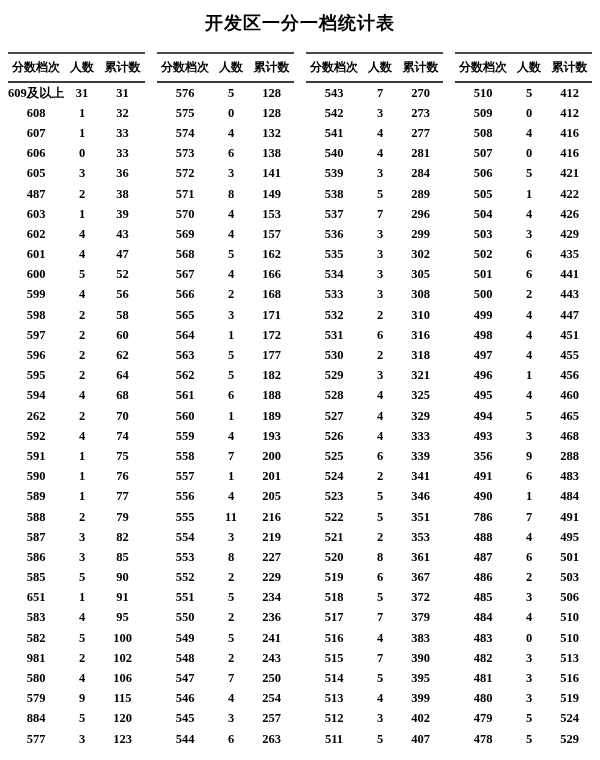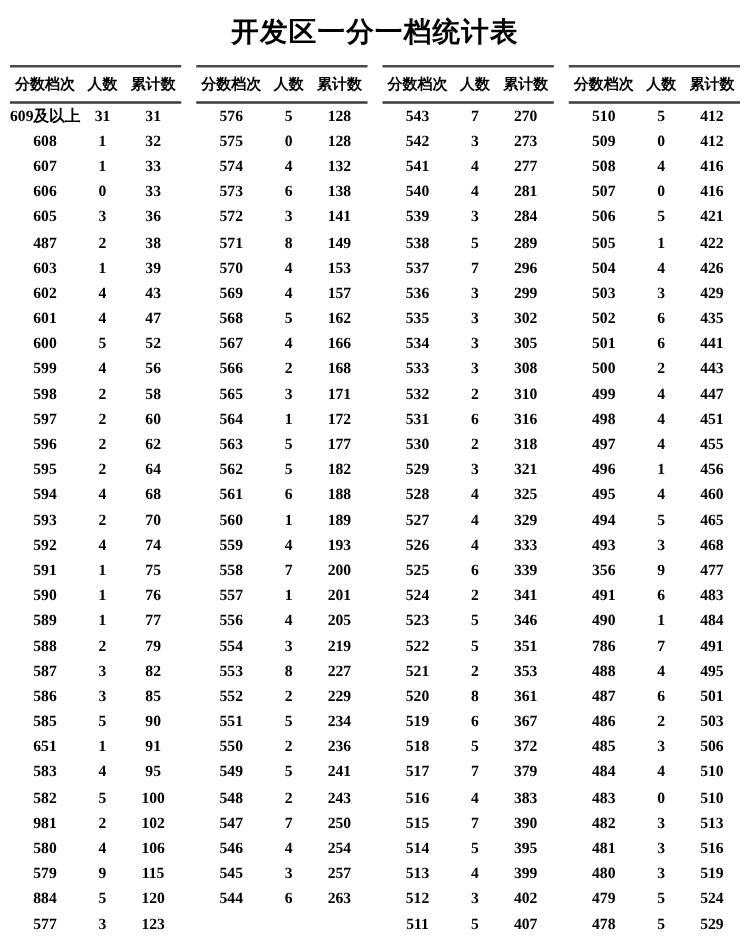--- a/index.html
+++ b/index.html
@@ -12,21 +12,21 @@
     height: 760px;
     overflow: hidden;
     color: #111111;
   }
   .page-title {
     margin: 0;
     padding-top: 11px;
     height: 27px;
     text-align: center;
     font-family: "Liberation Sans", "DejaVu Sans", sans-serif;
-    font-size: 22px;
+    font-size: 18px;
     font-weight: bold;
     letter-spacing: 1px;
     color: #000000;
   }
   .table-wrap {
     display: flex;
     justify-content: space-between;
     padding: 0 8px;
     margin-top: 14px;
     gap: 12px;
@@ -154,21 +154,21 @@
           <span class="cell c0">595</span>
           <span class="cell c1">2</span>
           <span class="cell c2">64</span>
         </div>
         <div class="row">
           <span class="cell c0">594</span>
           <span class="cell c1">4</span>
           <span class="cell c2">68</span>
         </div>
         <div class="row">
-          <span class="cell c0">593</span>
+          <span class="cell c0">262</span>
           <span class="cell c1">2</span>
           <span class="cell c2">70</span>
         </div>
         <div class="row">
           <span class="cell c0">592</span>
           <span class="cell c1">4</span>
           <span class="cell c2">74</span>
         </div>
         <div class="row">
           <span class="cell c0">591</span>
@@ -354,20 +354,25 @@
           <span class="cell c0">557</span>
           <span class="cell c1">1</span>
           <span class="cell c2">201</span>
         </div>
         <div class="row">
           <span class="cell c0">556</span>
           <span class="cell c1">4</span>
           <span class="cell c2">205</span>
         </div>
         <div class="row">
+          <span class="cell c0">555</span>
+          <span class="cell c1">11</span>
+          <span class="cell c2">216</span>
+        </div>
+        <div class="row">
           <span class="cell c0">554</span>
           <span class="cell c1">3</span>
           <span class="cell c2">219</span>
         </div>
         <div class="row">
           <span class="cell c0">553</span>
           <span class="cell c1">8</span>
           <span class="cell c2">227</span>
         </div>
         <div class="row">
@@ -686,21 +691,21 @@
           <span class="cell c2">465</span>
         </div>
         <div class="row">
           <span class="cell c0">493</span>
           <span class="cell c1">3</span>
           <span class="cell c2">468</span>
         </div>
         <div class="row">
           <span class="cell c0">356</span>
           <span class="cell c1">9</span>
-          <span class="cell c2">477</span>
+          <span class="cell c2">288</span>
         </div>
         <div class="row">
           <span class="cell c0">491</span>
           <span class="cell c1">6</span>
           <span class="cell c2">483</span>
         </div>
         <div class="row">
           <span class="cell c0">490</span>
           <span class="cell c1">1</span>
           <span class="cell c2">484</span>

